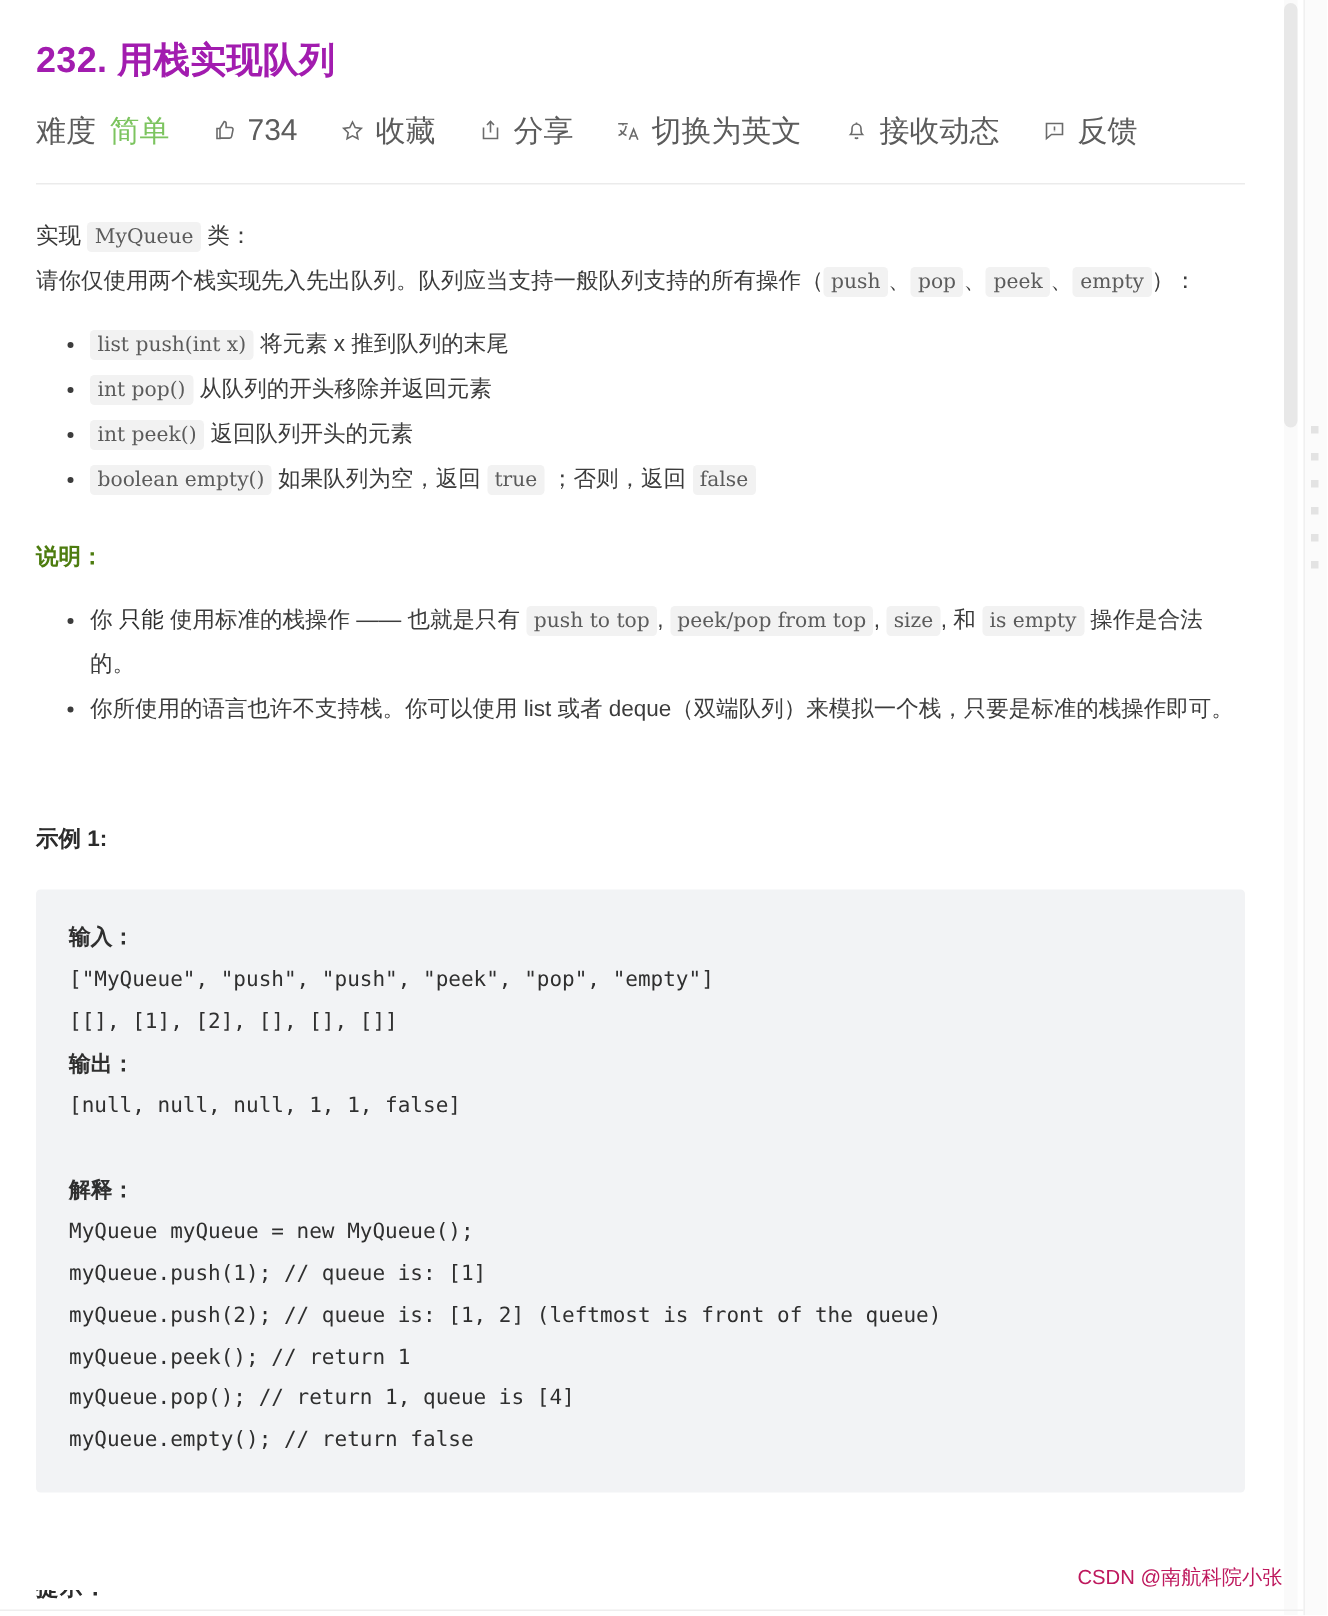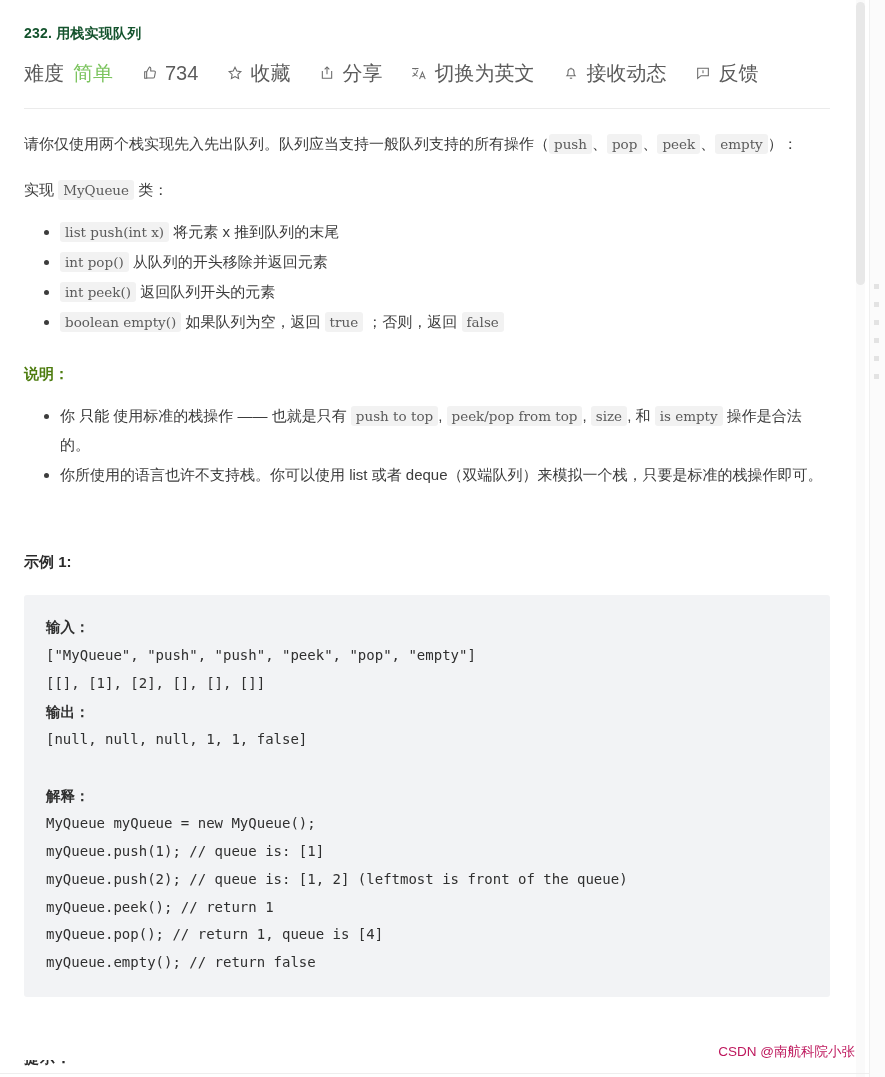--- a/index.html
+++ b/index.html
@@ -20,23 +20,23 @@
   .content {
     position: absolute;
     left: 0; top: 0;
     width: 857px;
     height: 1077px;
     padding: 18px 26px 0 24px;
   }
 
   
   .title {
-    font-size: 14px;
+    font-size: 24px;
     font-weight: bold;
-    color: #14532d;
+    color: #a21caf;
     letter-spacing: 0.2px;
     margin: 6px 0 0 0;
     line-height: 1.4;
   }
   .meta-bar {
     display: flex;
     align-items: center;
     margin-top: 16px;
     font-size: 20px;
     color: #5c5c5c;
@@ -286,23 +286,23 @@
         </span>
         <span class="meta-text">反馈</span>
       </div>
 
     </div>
 
     <div class="divider"></div>
 
     <div class="body">
 
+      <div class="para para2"><span>实现</span> <code class="ic">MyQueue</code> <span>类：</span></div>
+
       <div class="para"><span>请你仅使用两个栈实现先入先出队列。队列应当支持一般队列支持的所有操作（</span><code class="ic">push</code><span>、</span><code class="ic">pop</code><span>、</span><code class="ic">peek</code><span>、</span><code class="ic">empty</code><span>）：</span></div>
-
-      <div class="para para2"><span>实现</span> <code class="ic">MyQueue</code> <span>类：</span></div>
 
       <ul class="list">
         <li><code class="ic">list push(int x)</code> <span>将元素 x 推到队列的末尾</span></li>
         <li><code class="ic">int pop()</code> <span>从队列的开头移除并返回元素</span></li>
         <li><code class="ic">int peek()</code> <span>返回队列开头的元素</span></li>
         <li><code class="ic">boolean empty()</code> <span>如果队列为空，返回</span> <code class="ic">true</code> <span>；否则，返回</span> <code class="ic">false</code></li>
       </ul>
 
       <h4 class="sec">说明：</h4>
 

